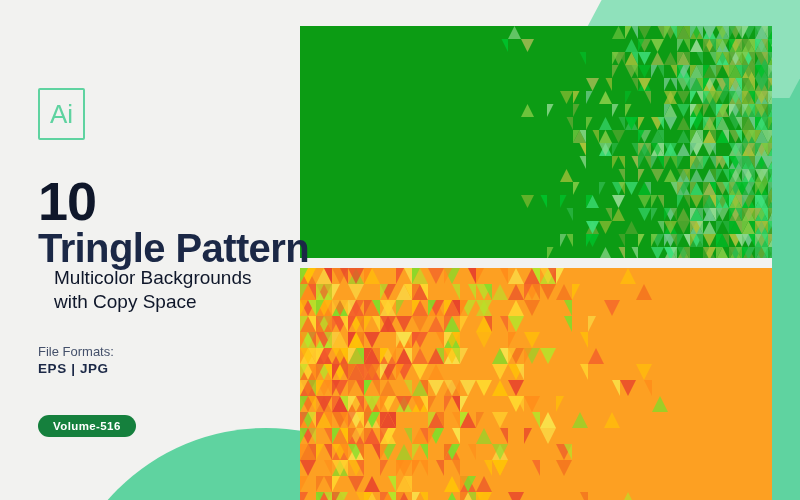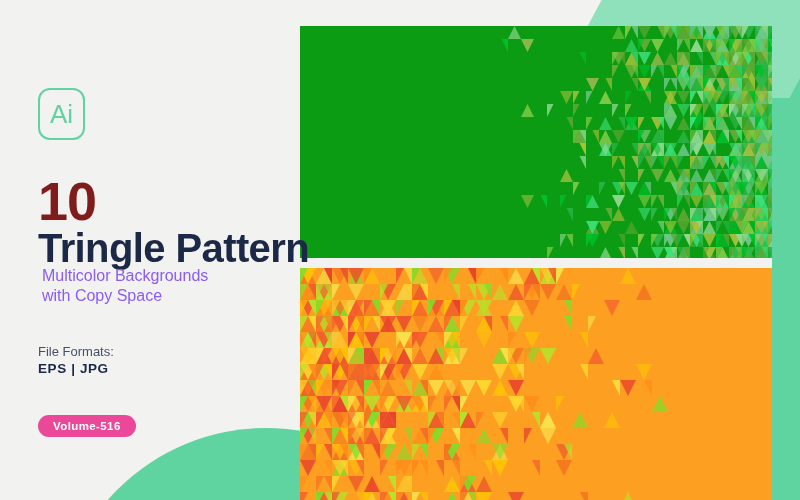--- a/index.html
+++ b/index.html
@@ -22,41 +22,41 @@
       border-right:60px solid transparent; }
   #deco-bottom-circle { left:56px; top:428px; width:420px; height:420px;
       border-radius:50%; background:#5fd3a0; }
   #deco-right-mint { right:0; top:0; width:28px; height:500px; background:#5fd3a0; }
 
   
   #info-col { position:absolute; left:38px; top:0; width:258px; height:500px; z-index:5; }
 
   #ai-badge {
     position:absolute; left:0; top:88px; width:47px; height:52px;
-    border:2px solid #5fd3a0; border-radius:12px;
+    border:2px solid #5fd3a0; border-radius:2px;
     display:flex; align-items:center; justify-content:center;
   }
   #ai-badge-label {
     color:#5fd3a0; font-size:26px; letter-spacing:0px;
     font-family:"Liberation Sans", sans-serif; line-height:1;
   }
 
   #count { position:absolute; left:0; top:174px; font-size:54px; font-weight:bold;
-      color:#7f1d1d; letter-spacing:-1px; line-height:1; }
+      color:#0f172a; letter-spacing:-1px; line-height:1; }
   #title { position:absolute; left:0; top:228px; font-size:40px; font-weight:bold;
       color:#1b2846; letter-spacing:-0.6px; line-height:1; white-space:nowrap; }
-  #subtitle { position:absolute; left:4px; top:266px; font-size:16px; color:#8b5cf6;
+  #subtitle { position:absolute; left:16px; top:266px; font-size:19px; color:#0f172a;
       line-height:1.28; width:250px; }
 
   #formats-label { position:absolute; left:0; top:344px; font-size:13px; color:#44506a; }
   #formats-value { position:absolute; left:0; top:361px; font-size:13.5px;
       font-weight:bold; color:#1b2846; letter-spacing:0.6px;text-align:center; }
 
   #volume-badge { position:absolute; left:0px; top:415px; height:22px;
-      padding:0 15px; border-radius:11px; background:#ec4899;
+      padding:0 15px; border-radius:11px; background:#15803d;
       display:flex; align-items:center; justify-content:center; }
   #volume-badge-label { color:#ffffff; font-size:11.5px; font-weight:bold; letter-spacing:0.4px; }
 
   
   .panel { position:absolute; overflow:hidden; }
   #panel-green { left:300px; top:26px;  width:472px; height:232px; background:#0c9c14; z-index:4; }
   #panel-orange{ left:300px; top:268px; width:472px; height:232px; background:#fda022; z-index:4; }
   .panel svg { display:block; width:100%; height:100%; }
 </style>
 </head>

